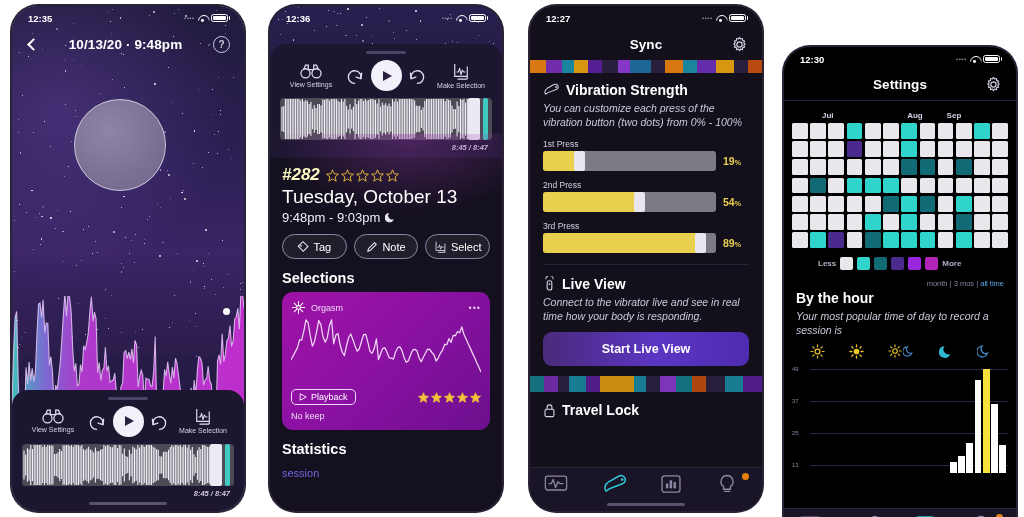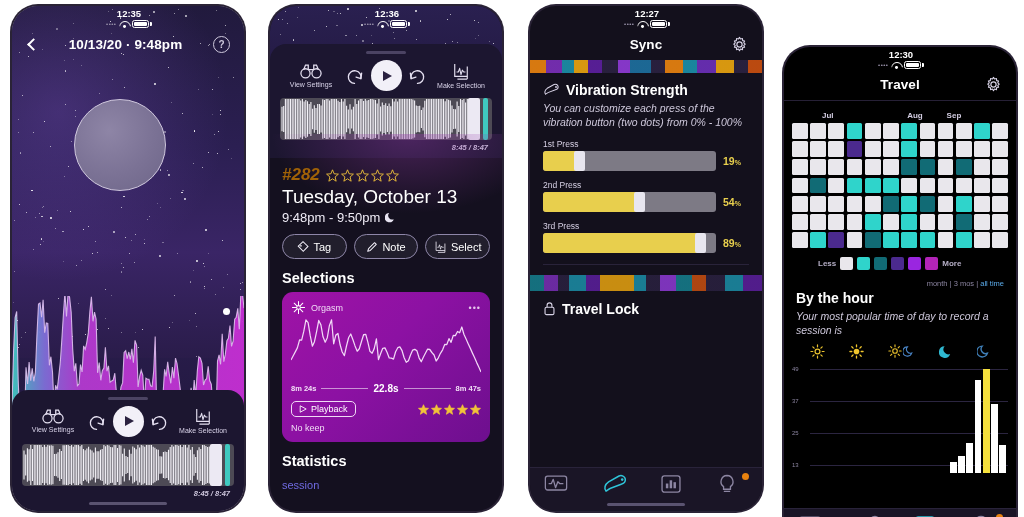--- a/index.html
+++ b/index.html
@@ -21,21 +21,21 @@
   }
   .phone-wrap { width: 256px; display: flex; justify-content: center; }
   .phone-wrap.w260 { width: 260px; }
   .phone-wrap.w248 { width: 248px; }
 
   
   .statusbar {
     height: 22px; display: flex; align-items: center;
     justify-content: space-between; padding: 2px 14px 0 16px;
     font-size: 9.5px; font-weight: bold; color: #fff;
-    position: relative; z-index: 8; flex-direction: column;
+    position: relative; z-index: 8;
   }
   .sb-right { display: flex; align-items: center; gap: 3px; }
   .sb-dots { font-size: 6px; color: #9a93ab; letter-spacing: 0.5px; }
   .wifi { width: 10px; height: 8px; position: relative; }
   .wifi::before {
     content: ""; position: absolute; left: 0; top: 1px;
     width: 10px; height: 10px;
     border: 1.6px solid #fff; border-radius: 50%;
     clip-path: polygon(0 0, 100% 0, 100% 45%, 0 45%);
   }
@@ -158,21 +158,21 @@
     background: linear-gradient(180deg,#2a2050 0%,#241b45 100%);
   }
   .p2-body { position: relative; z-index: 3; }
   .sess-info { padding: 7px 12px 0; position: relative; }
   .sess-info::before {
     content: ""; position: absolute; left: 0; right: 0; top: -24px; height: 80px;
     background: radial-gradient(ellipse at 60% 0%, rgba(150,60,170,.40) 0%, transparent 70%);
     pointer-events: none;
   }
   .sess-num-row { display: flex; align-items: center; gap: 6px; position: relative; }
-  .sess-num { font-size: 17px; font-weight: bold; color: #a16207; font-style: italic; }
+  .sess-num { font-size: 17px; font-weight: bold; color: #fef9c3; font-style: italic; }
   .stars-row { display: flex; gap: 2px; }
   .sess-date { font-size: 19px; color: #fff; margin-top: 1px; position: relative; }
   .sess-time {
     font-size: 13px; color: #efecf6; margin-top: 2px;
     display: flex; align-items: center; gap: 5px; position: relative;
   }
   .btn-row { display: flex; gap: 7px; padding: 9px 12px 0; position: relative; }
   .pill {
     flex: 1; height: 25px; border-radius: 13px;
     border: 1.4px solid #8e86a8; display: flex;
@@ -985,21 +985,21 @@
                 <svg width="13" height="13" viewBox="0 0 16 16">
                   <path d="M8 1 L10 5.9 L15.3 6.3 L11.2 9.8 L12.5 15 L8 12.1 L3.5 15 L4.8 9.8 L0.7 6.3 L6 5.9 Z" fill="none" stroke="#f2c33a" stroke-width="1.1" stroke-linejoin="round"></path>
                 </svg>
                 <svg width="13" height="13" viewBox="0 0 16 16">
                   <path d="M8 1 L10 5.9 L15.3 6.3 L11.2 9.8 L12.5 15 L8 12.1 L3.5 15 L4.8 9.8 L0.7 6.3 L6 5.9 Z" fill="none" stroke="#f2c33a" stroke-width="1.1" stroke-linejoin="round"></path>
                 </svg>
               </span>
         </div>
         <div class="sess-date">Tuesday, October 13</div>
         <div class="sess-time">
-          <span>9:48pm - 9:50pm</span>
+          <span>9:48pm - 9:03pm</span>
           <svg width="11" height="11" viewBox="0 0 12 12">
             <path d="M9.5 7.8 A5 5 0 1 1 4.6 1.2 A4.2 4.2 0 0 0 9.5 7.8 Z" fill="#e8e4f2"></path>
           </svg>
         </div>
       </div>
 
       <div class="btn-row">
         <div class="pill">
           <svg width="12" height="12" viewBox="0 0 14 14">
             <path d="M1.5 6 L7 0.8 L12.8 6.3 L7.3 12 Z" fill="none" stroke="#efecf6" stroke-width="1.2"></path>
@@ -1033,27 +1033,20 @@
               <path d="M3.4 3.4 L6 6 M10 10 L12.6 12.6 M12.6 3.4 L10 6 M6 10 L3.4 12.6"></path>
             </g>
             <circle cx="8" cy="8" r="2" fill="none" stroke="#fff" stroke-width="1.1"></circle>
           </svg>
           <span class="sel-title">Orgasm</span>
           <span class="sel-dots">•••</span>
         </div>
         <svg class="sel-chart" width="100%" height="60" viewBox="0 0 200 60" preserveAspectRatio="none" id="selChart">
               <path d="M0,42.0 L2.2,38.0 L4.5,33.9 L6.7,29.9 L9.0,22.0 L11.2,22.2 L13.5,13.2 L15.7,1.8 L18.0,4.6 L20.2,17.4 L22.5,28.1 L24.7,23.7 L27.0,13.4 L29.2,2.5 L31.5,6.9 L33.7,18.8 L36.0,24.2 L38.2,19.7 L40.4,7.7 L42.7,1.8 L44.9,25.8 L47.2,17.1 L49.4,15.5 L51.7,26.8 L53.9,34.0 L56.2,37.6 L58.4,28.0 L60.7,19.5 L62.9,16.0 L65.2,21.7 L67.4,27.9 L69.7,33.2 L71.9,30.7 L74.2,23.5 L76.4,16.7 L78.7,16.3 L80.9,24.2 L83.1,33.3 L85.4,35.2 L87.6,30.6 L89.9,20.8 L92.1,41.6 L94.4,35.4 L96.6,30.3 L98.9,29.9 L101.1,34.2 L103.4,39.9 L105.6,40.2 L107.9,41.1 L110.1,33.7 L112.4,29.7 L114.6,28.8 L116.9,32.7 L119.1,39.7 L121.3,44.3 L123.6,42.7 L125.8,37.1 L128.1,32.1 L130.3,31.3 L132.6,32.9 L134.8,39.8 L137.1,43.7 L139.3,39.2 L141.6,35.0 L143.8,31.2 L146.1,31.5 L148.3,34.5 L150.6,37.0 L152.8,43.0 L155.1,39.8 L157.3,35.3 L159.6,31.8 L161.8,26.4 L164.0,26.6 L166.3,20.7 L168.5,24.3 L170.8,17.4 L173.0,17.6 L175.3,13.5 L177.5,14.7 L179.8,9.0 L182.0,16.2 L184.3,21.0 L186.5,25.7 L188.8,30.4 L191.0,35.1 L193.3,39.8 L195.5,44.6 L197.8,49.3 L200.0,54.0" fill="none" stroke="#f2d9f7" stroke-width="1.3" stroke-linejoin="round"></path>
             </svg>
-        <div class="sel-axis">
-          <span>8m 24s</span>
-          <span class="sel-line"></span>
-          <span class="sel-dur">22.8s</span>
-          <span class="sel-line"></span>
-          <span>8m 47s</span>
-        </div>
         <div class="sel-foot">
           <span class="playback">
             <svg width="8" height="8" viewBox="0 0 10 10">
               <path d="M1.5 1 L9 5 L1.5 9 Z" fill="none" stroke="#fff" stroke-width="1.1" stroke-linejoin="round"></path>
             </svg>
             <span>Playback</span>
           </span>
           <span class="sel-stars" id="selStars">
                 <svg width="11" height="11" viewBox="0 0 16 16">
                   <path d="M8 1 L10 5.9 L15.3 6.3 L11.2 9.8 L12.5 15 L8 12.1 L3.5 15 L4.8 9.8 L0.7 6.3 L6 5.9 Z" fill="#f2c33a" stroke="#f2c33a" stroke-width="1.1" stroke-linejoin="round"></path>
@@ -1146,20 +1139,32 @@
             <div class="knob" id="knob3" style="left: calc(89% - 2px);"></div>
           </div>
           <div class="pct">
             <span>89</span><small>%</small>
           </div>
         </div>
       </div>
       <div class="divider"></div>
     </div>
 
+    <div class="sec" style="padding-top:11px">
+      <div class="sec-title">
+        <svg width="13" height="15" viewBox="0 0 14 16">
+          <rect x="4.5" y="5" width="5" height="10" rx="2.2" fill="none" stroke="#d8d3e6" stroke-width="1.2"></rect>
+          <path d="M3 3.4 A4 4 0 0 1 11 3.4" fill="none" stroke="#d8d3e6" stroke-width="1.1"></path>
+          <circle cx="7" cy="8.6" r="1" fill="#d8d3e6"></circle>
+        </svg>
+        <span>Live View</span>
+      </div>
+      <div class="sec-desc">Connect to the vibrator live and see in real time how your body is responding.</div>
+      <div class="cta">Start Live View</div>
+    </div>
 
     <div class="strip2" style="margin-top:10px"></div>
 
     <div class="sec" style="padding-top:10px">
       <div class="sec-title">
         <svg width="13" height="15" viewBox="0 0 14 16">
           <rect x="2.2" y="6.6" width="9.6" height="8" rx="1.6" fill="none" stroke="#d8d3e6" stroke-width="1.2"></rect>
           <path d="M4.4 6.6 L4.4 4.6 A2.6 2.6 0 0 1 9.6 4.6 L9.6 6.6" fill="none" stroke="#d8d3e6" stroke-width="1.2"></path>
         </svg>
         <span>Travel Lock</span>
@@ -1208,21 +1213,21 @@
         <span class="wifi"></span>
         <span style="display:flex;align-items:center">
           <span class="batt"></span>
           <span class="batt-tip"></span>
         </span>
       </span>
     </div>
 
     <div class="navbar" style="border-bottom:1px solid #262036">
       <span style="width:17px"></span>
-      <span class="nav-title">Travel</span>
+      <span class="nav-title">Settings</span>
       <svg class="gear" viewBox="0 0 20 20">
         <circle cx="10" cy="10" r="3.1" fill="none" stroke="#d8d3e6" stroke-width="1.4"></circle>
         <path d="M10 1.6 L11.2 3.6 L13.5 3 L13.7 5.4 L16 5.9 L15 8 L16.8 9.5 L15 11 L16 13.1 L13.7 13.6 L13.5 16 L11.2 15.4 L10 17.4 L8.8 15.4 L6.5 16 L6.3 13.6 L4 13.1 L5 11 L3.2 9.5 L5 8 L4 5.9 L6.3 5.4 L6.5 3 L8.8 3.6 Z" fill="none" stroke="#d8d3e6" stroke-width="1.3" stroke-linejoin="round"></path>
       </svg>
     </div>
 
     <div class="heat-wrap">
       <div class="heat-months">
         <span style="width:33%">Jul</span>
         <span style="width:34%;text-align:center">Aug</span>

